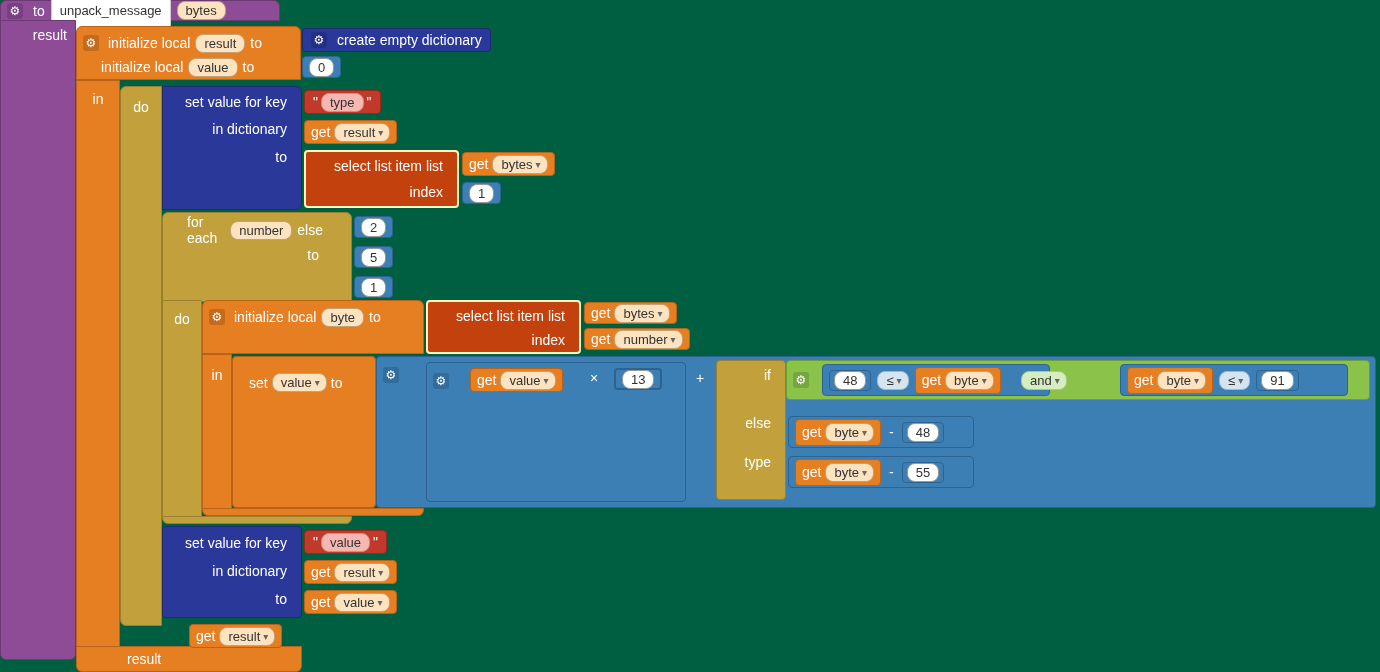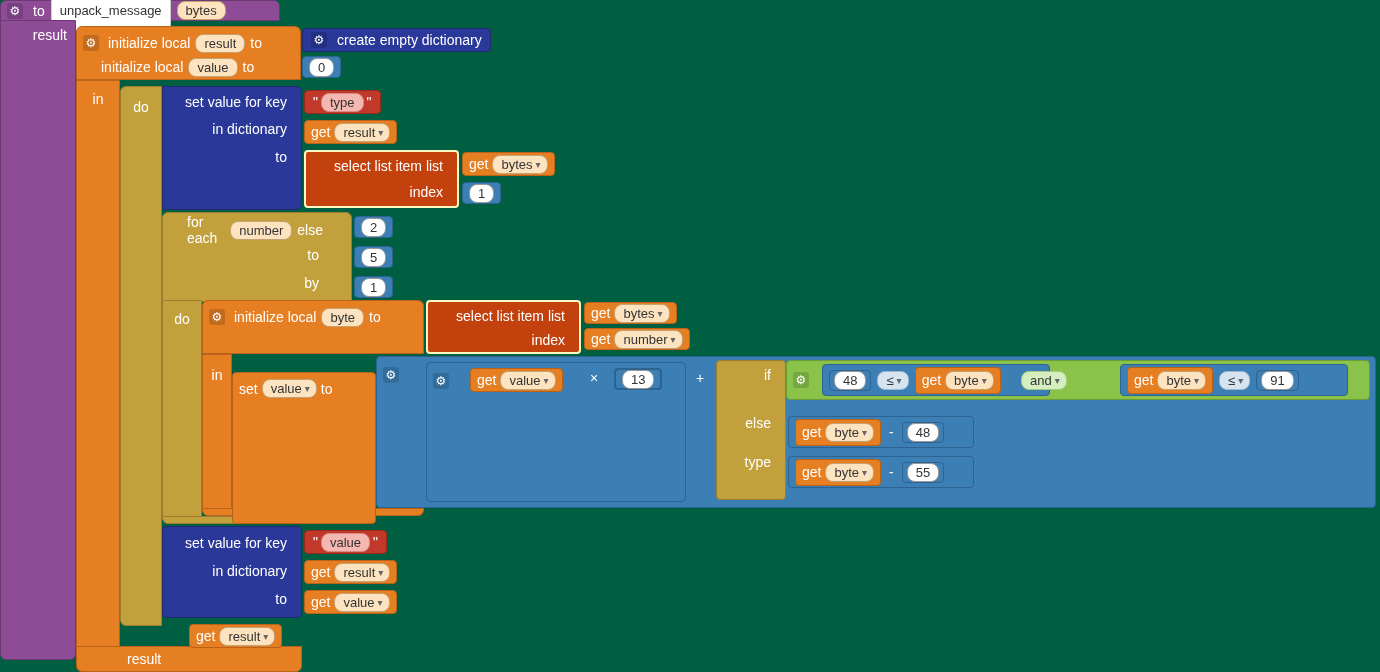--- a/index.html
+++ b/index.html
@@ -110,21 +110,20 @@
   <span class="num">1</span>
 </div>
 
 <div class="blk olive" style="left:162px;top:212px;width:190px;height:90px;padding:4px 24px;border-radius:6px 6px 0 0">
   <div style="display:flex;align-items:center;gap:5px;height:26px">
     <span>for each</span>
     <span class="pill">number</span>
     <span style="margin-left:auto;padding-right:4px">else</span>
   </div>
   <div class="rt" style="height:28px;line-height:24px">to</div>
-  <div class="rt" style="height:28px;line-height:24px">by</div>
 </div>
 <div class="blk steel" style="left:354px;top:216px;height:22px;display:flex;align-items:center;padding:0 6px;border-radius:4px">
     <span class="num">2</span>
   </div>
 <div class="blk steel" style="left:354px;top:246px;height:22px;display:flex;align-items:center;padding:0 6px;border-radius:4px">
     <span class="num">5</span>
   </div>
 <div class="blk steel" style="left:354px;top:276px;height:22px;display:flex;align-items:center;padding:0 6px;border-radius:4px">
     <span class="num">1</span>
   </div>
@@ -154,21 +153,21 @@
 <div class="blk orange" style="left:584px;top:328px;height:22px;display:flex;align-items:center;padding:0 6px;gap:4px;border-radius:4px">
   <span>get</span>
   <span class="dd">number</span>
 </div>
 
 <div class="blk orange" style="left:202px;top:354px;width:30px;height:160px;display:flex;align-items:flex-start;justify-content:center;padding-top:12px;border-radius:0 0 0 6px">
   <span>in</span>
 </div>
 <div class="blk orange" style="left:202px;top:508px;width:222px;height:8px;border-radius:0 0 6px 6px"></div>
 
-<div class="blk orange" style="left:232px;top:372px;width:144px;height:152px;padding:6px;border-radius:4px">
+<div class="blk orange" style="left:232px;top:356px;width:144px;height:152px;padding:16px;border-radius:4px">
   <div style="display:flex;align-items:center;gap:4px">
     <span>set</span>
     <span class="dd">value</span>
     <span>to</span>
   </div>
 </div>
 
 <div class="blk steel" style="left:376px;top:356px;width:1000px;height:152px;padding:4px 6px;border-radius:4px;display:flex;align-items:flex-start;gap:6px">
   <span class="gear" style="margin-top:6px"></span>
 </div>

